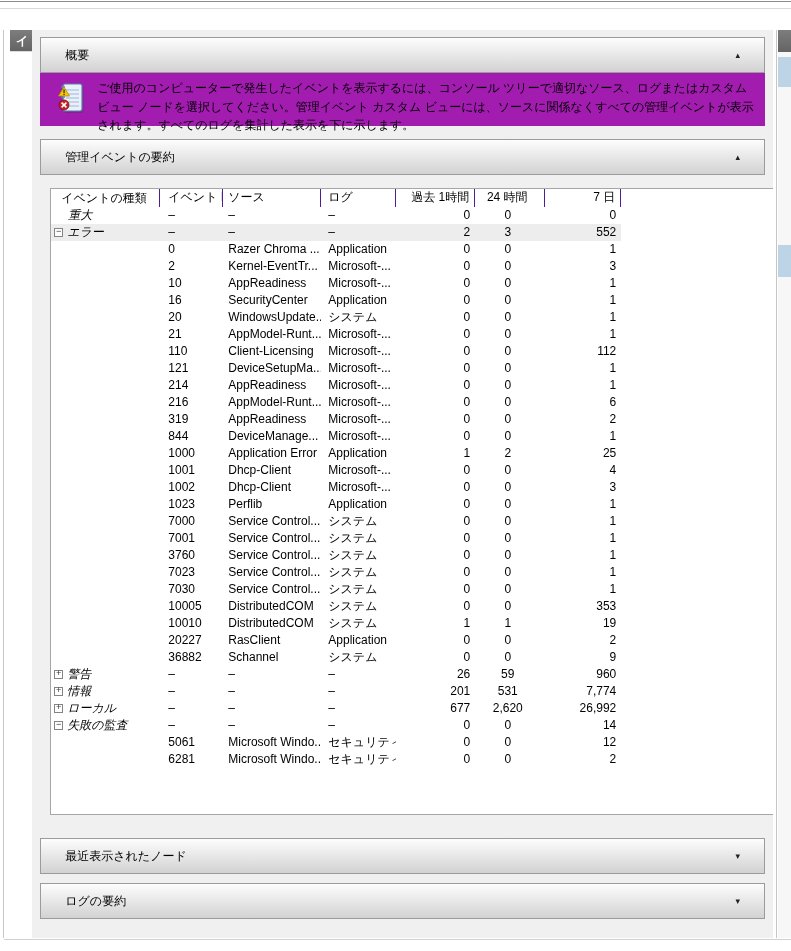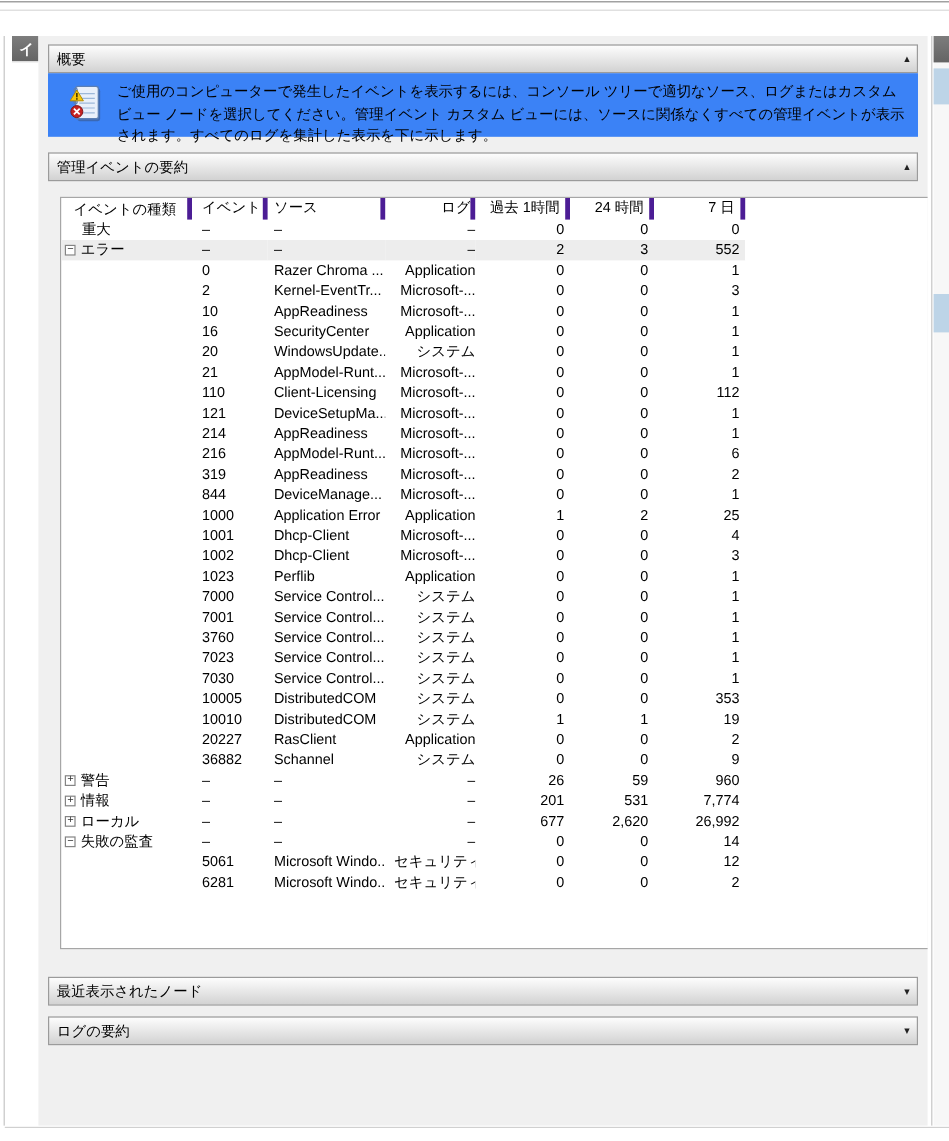--- a/index.html
+++ b/index.html
@@ -31,58 +31,58 @@
     height:36px; flex:0 0 36px;
     background:linear-gradient(#adadad,#979797);
     position:relative; color:#fff;
   }
   .banner .page-title { position:absolute; left:16px; top:7px; font-size:15px; }
   .banner .updated    { position:absolute; right:8px; bottom:3px; font-size:11px; }
 
   .content { flex:1; background:#f0f0f0; padding:7px 8px 9px 8px; overflow:hidden; }
 
   .sec-header {
-    height:24px;
+    height:36px;
     border:1px solid #9b9b9b;
     background:linear-gradient(#fdfdfd,#d2d2d2);
     display:flex; align-items:center; justify-content:space-between;
-    padding:0 6px; font-size:12px; cursor:default;
+    padding:0 24px; font-size:12px; cursor:default;
   }
   .sec-header .arrow { font-size:9px; color:#222; line-height:1; }
 
   .overview-body {
-    height:53px; background:#3b82f6;
+    height:53px; background:#a21caf;
     display:flex; align-items:flex-start; gap:13px;
     padding:6px 10px 0 14px;
   }
   .overview-body .desc { line-height:1.55; font-size:12px; letter-spacing:0; }
   .ev-icon { flex:0 0 30px; margin-top:2px; }
 
   .sec2 { margin-top:13px; }
 
   .table-box {
     margin:13px 0 0 10px; width:737px; height:627px;
     background:#fff; border:1px solid #a6a6a6; overflow:hidden;
   }
   .thead { display:flex; height:18px; align-items:stretch; }
   .th {
-    border-right:4px solid #4c1d95;
+    border-right:1px solid #4c1d95;
     font-size:12px; line-height:17px; white-space:nowrap; overflow:hidden;
   }
   .trow { display:flex; height:17px; align-items:stretch; }
   .td { font-size:12px; line-height:17px; white-space:nowrap; overflow:hidden; }
   .c-type   { width:109px; flex:0 0 109px; padding-left:10px; display:flex; align-items:center; }
   .c-id     { width:63px;  flex:0 0 63px;  padding-left:8px; }
   .c-source { width:98px;  flex:0 0 98px;  padding-left:5px; }
-  .c-log    { width:75px;  flex:0 0 75px;  padding-left:7px;text-align:right; }
+  .c-log    { width:75px;  flex:0 0 75px;  padding-left:7px; }
   .c-h1     { width:79px;  flex:0 0 79px;  text-align:right; padding-right:5px; }
-  .c-h24    { width:70px;  flex:0 0 70px;  text-align:right; padding-right:5px; }
+  .c-h24    { width:70px;  flex:0 0 70px;  text-align:center; padding-right:5px; }
   .c-d7     { width:76px;  flex:0 0 76px;  text-align:right; padding-right:5px; }
   .c-fill   { flex:1; border-right:none !important; }
-  .trow .c-type { padding-left:3px; }
+  .trow .c-type { padding-left:3px;font-style:italic; }
   .trow .c-type.indent { padding-left:17px; }
   .trow.sel .td { background:#ededed; }
   .trow.sel .c-fill { background:#fff; }
 
   .expander {
     display:inline-block; width:9px; height:9px;
     border:1px solid #848484; background:#fff;
     font-size:9px; line-height:7px; text-align:center;
     margin-right:4px; color:#333; font-family:"Liberation Mono","DejaVu Sans Mono",monospace;
   }

